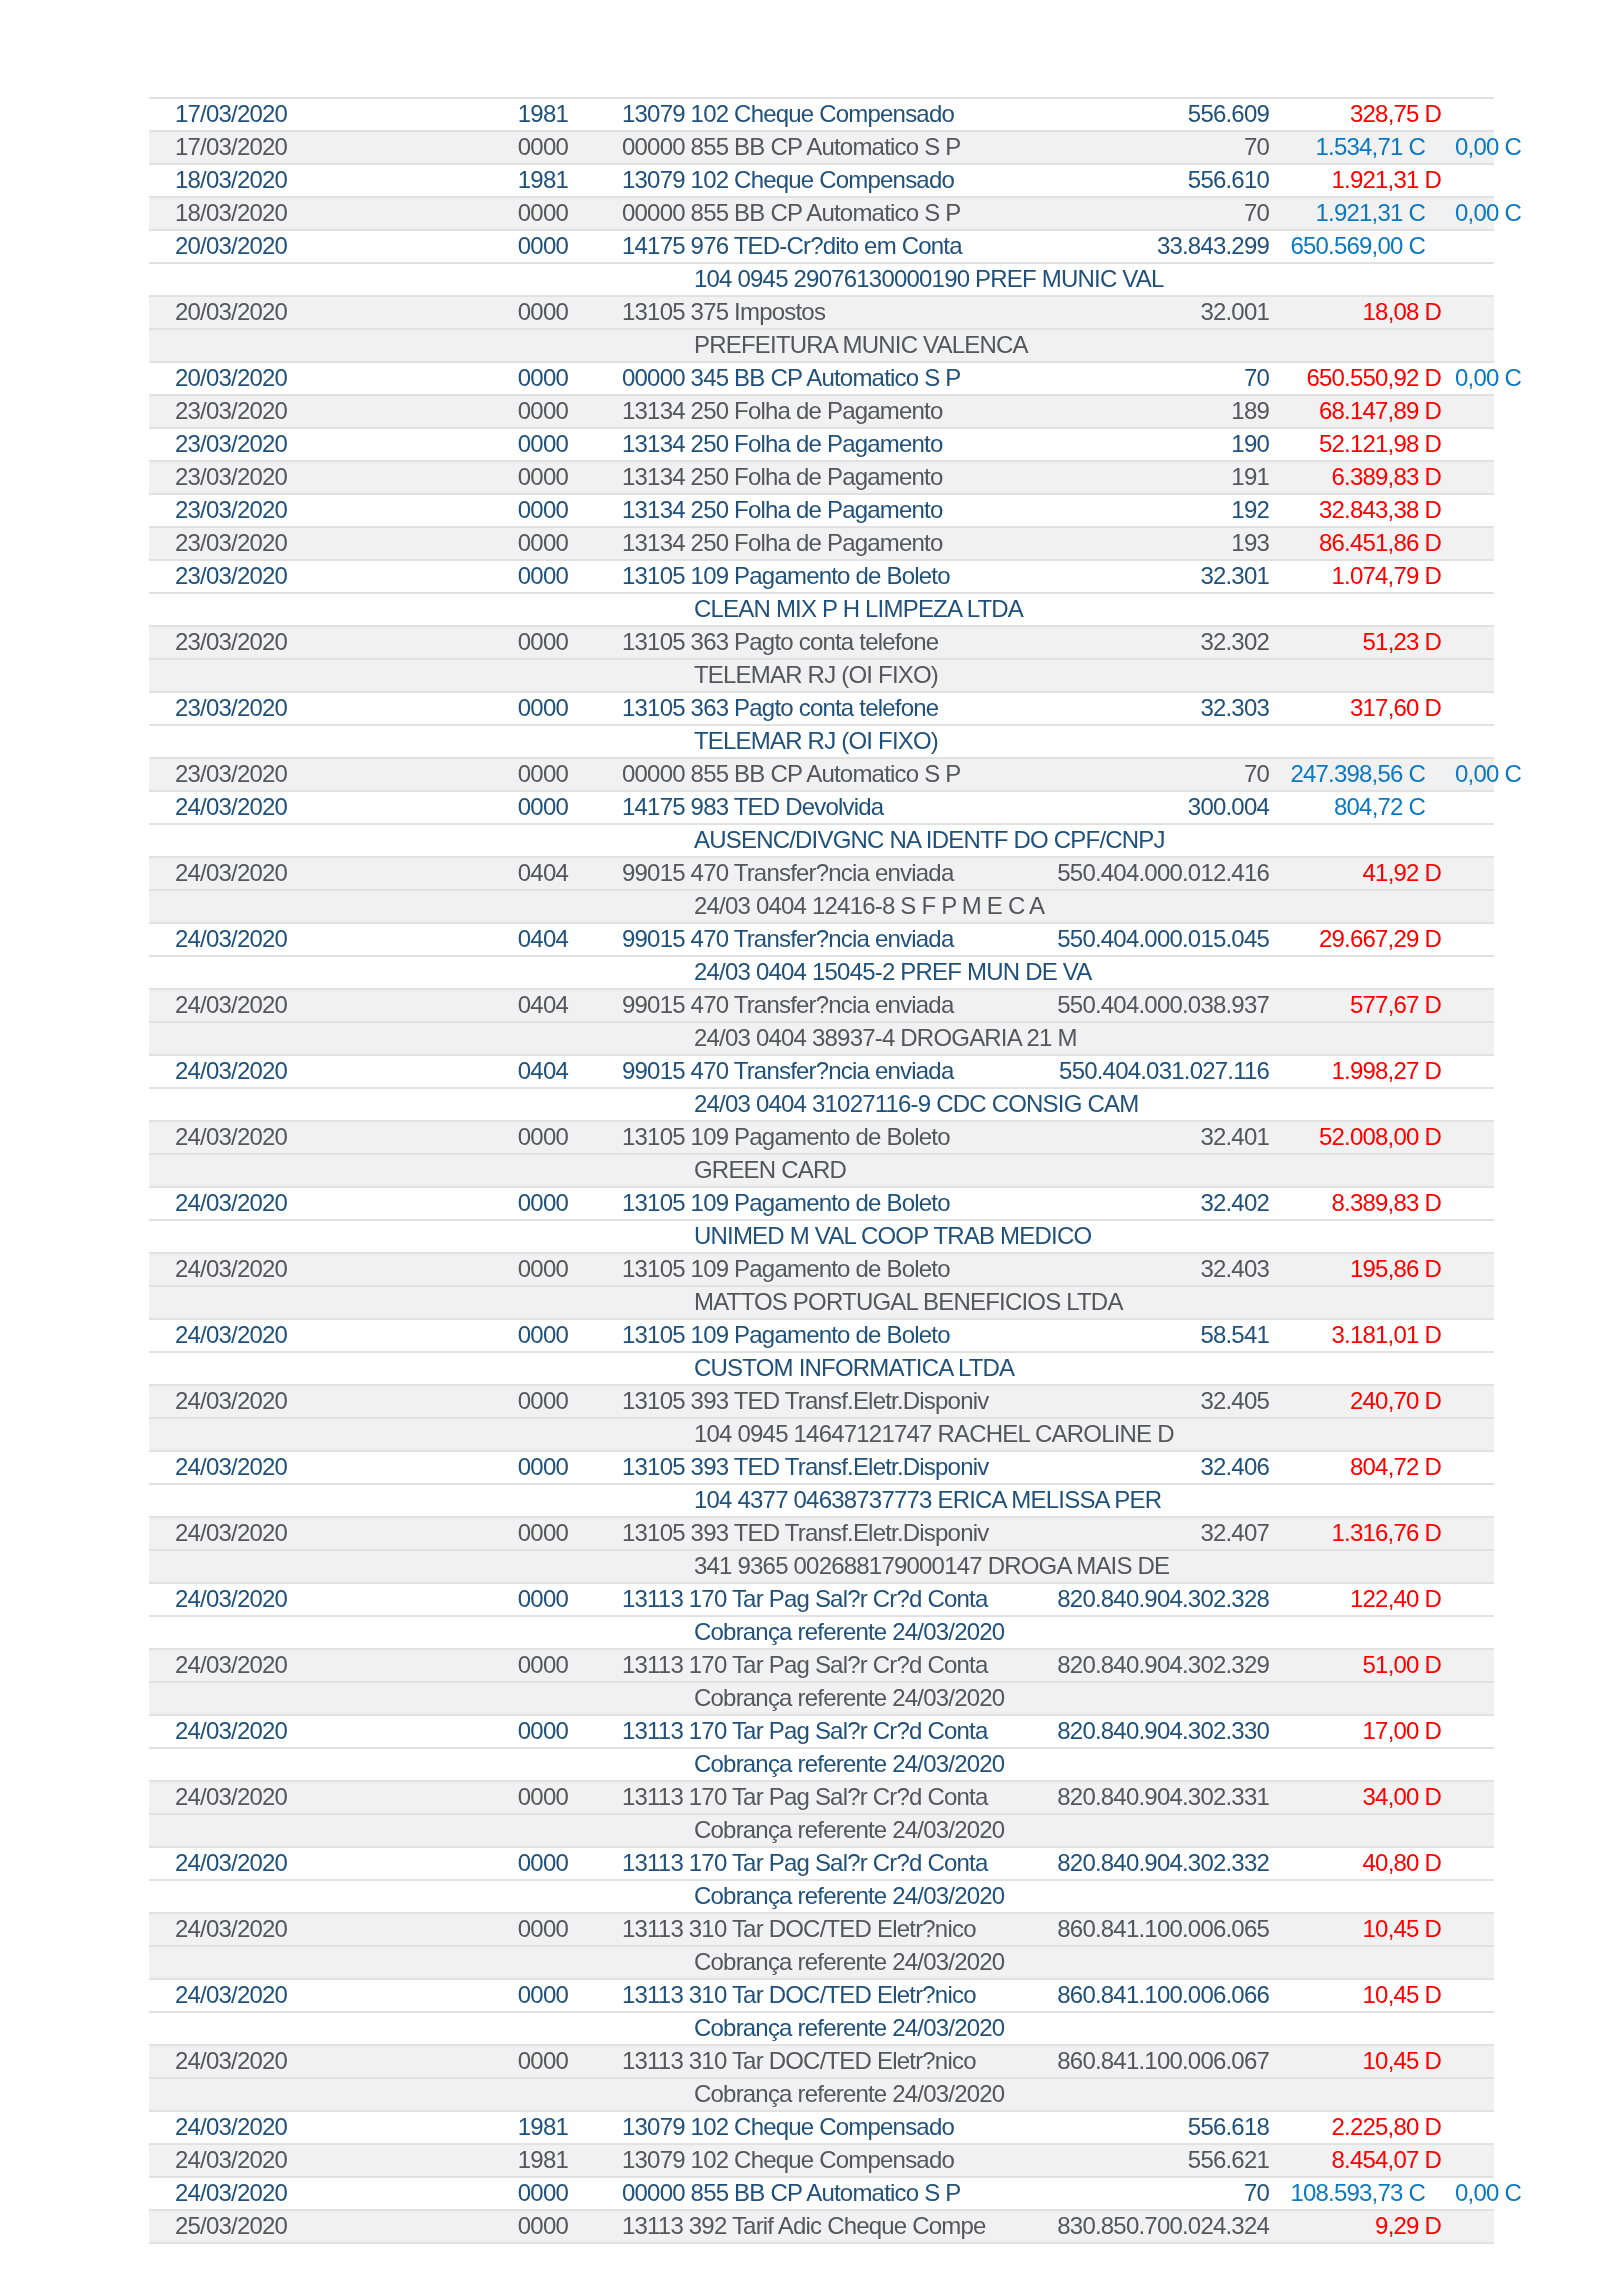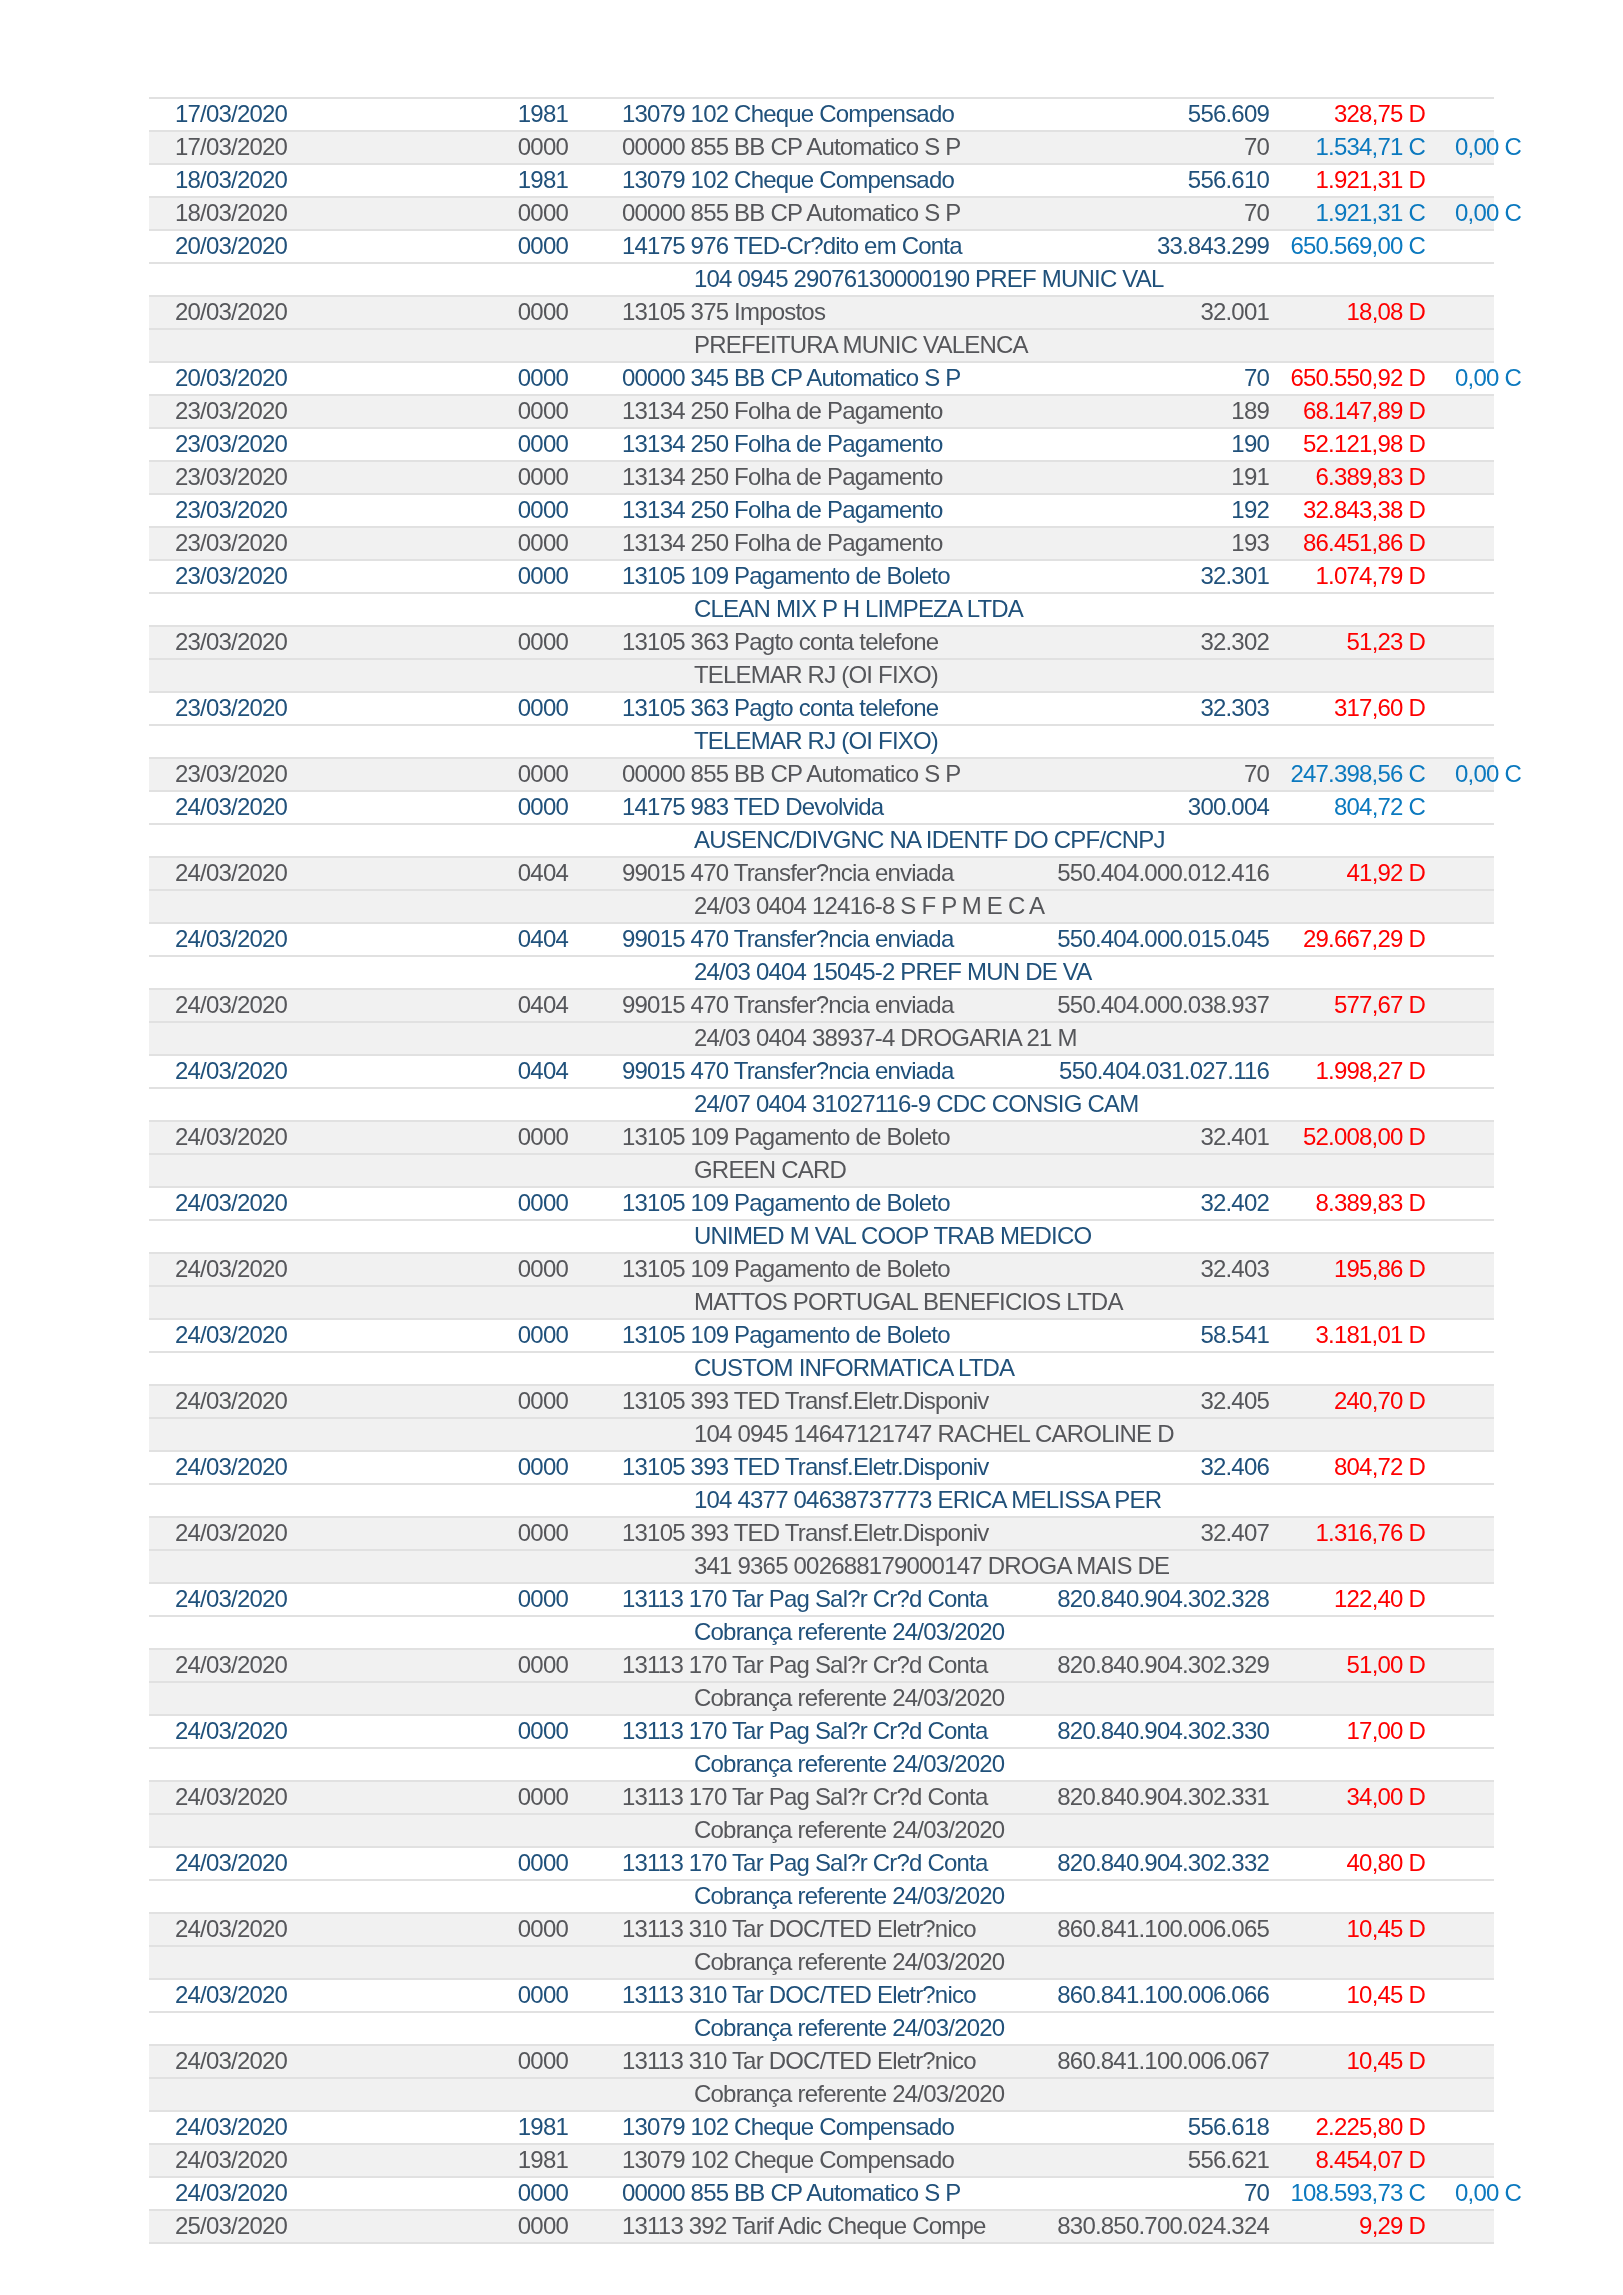--- a/index.html
+++ b/index.html
@@ -28,21 +28,21 @@
   .line.gray  { background: var(--stripe, #F1F1F1); color: var(--text2, #55565A); }
   .line span { color: inherit; }
   span.cell { position: absolute; top: 0; line-height: 30px; }
   span.c-date   { left: 26px; }
   span.c-branch { left: 288px; width: 131px; text-align: right; }
   span.c-desc   { left: 473px; }
   span.c-doc    { left: 720px; width: 400px; text-align: right; }
   span.c-val    { left: 1099px; width: 177px; text-align: right; }
   span.c-bal    { left: 1281px; width: 63px;  text-align: right; margin-left: 25px; }
   span.c-detail { left: 545px; text-align: right; }
-  span.debit  { color: var(--debit, #FE0000); }
+  span.debit  { color: var(--debit, #FE0000); padding-left: 16px; }
   span.credit { color: var(--credit, #0B79BF); }
   .table-end { height: 0; border-top: 2px solid var(--rule, #E1E1E1); }
 </style>
 </head>
 <body>
 
 <div id="statement">
     <div class="line white">
       <span class="cell c-date">17/03/2020</span>
       <span class="cell c-branch">1981</span>
@@ -215,21 +215,21 @@
       <span class="cell c-detail">24/03 0404 38937-4 DROGARIA 21 M</span>
     </div>
     <div class="line white">
       <span class="cell c-date">24/03/2020</span>
       <span class="cell c-branch">0404</span>
       <span class="cell c-desc">99015 470 Transfer?ncia enviada</span>
       <span class="cell c-doc">550.404.031.027.116</span>
       <span class="cell c-val debit">1.998,27 D</span>
     </div>
     <div class="line white">
-      <span class="cell c-detail">24/07 0404 31027116-9 CDC CONSIG CAM</span>
+      <span class="cell c-detail">24/03 0404 31027116-9 CDC CONSIG CAM</span>
     </div>
     <div class="line gray">
       <span class="cell c-date">24/03/2020</span>
       <span class="cell c-branch">0000</span>
       <span class="cell c-desc">13105 109 Pagamento de Boleto</span>
       <span class="cell c-doc">32.401</span>
       <span class="cell c-val debit">52.008,00 D</span>
     </div>
     <div class="line gray">
       <span class="cell c-detail">GREEN CARD</span>

